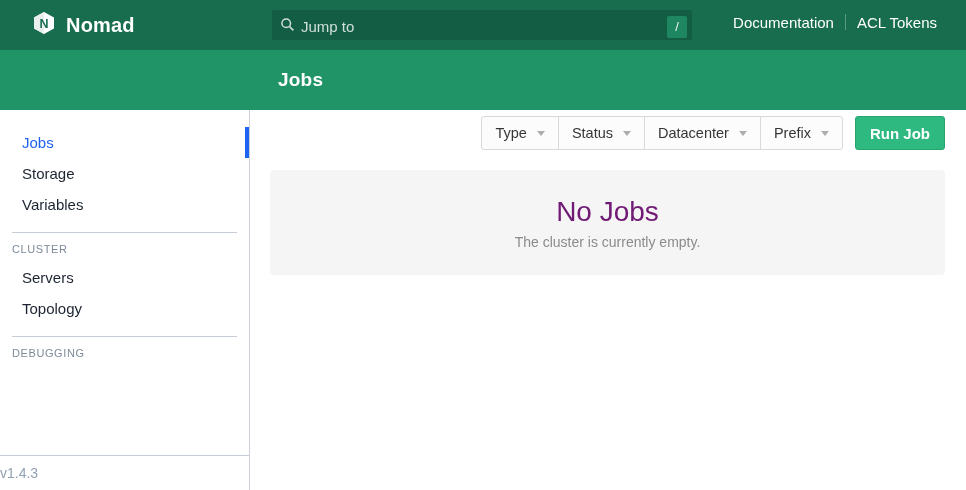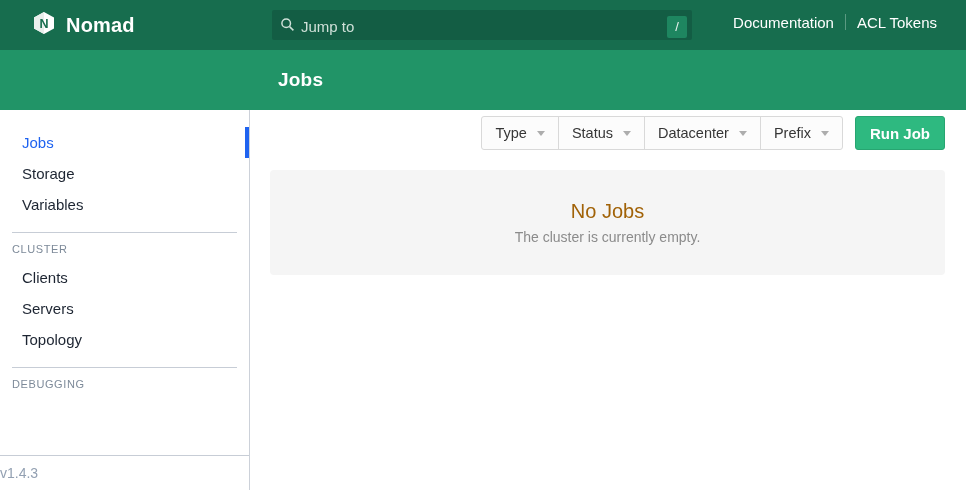--- a/index.html
+++ b/index.html
@@ -84,21 +84,21 @@
   }
   .run-job-btn {
     height: 34px; padding: 0 14px; background: #2eb980; border: 1px solid #27a571;
     border-radius: 3px; color: #ffffff; font-size: 15px; font-weight: bold;
     font-family: inherit; cursor: pointer;
   }
   .empty-state {
     margin-top: 20px; height: 105px; background: #f5f5f5; border-radius: 4px;
     display: flex; flex-direction: column; align-items: center; justify-content: center;
   }
-  .empty-title { font-size: 20px; color: #a16207; font-weight: 400; }
+  .empty-title { font-size: 28px; color: #701a75; font-weight: 400; }
   .empty-message { font-size: 14px; color: #8b8b8b; margin-top: 6px; }
 </style>
 </head>
 <body>
 
 <div class="navbar">
   <div class="brand">
     <span>
       <svg width="24" height="24" viewBox="0 0 24 24">
         <polygon points="12,1 22,6.6 22,17.4 12,23 2,17.4 2,6.6" fill="#ffffff"></polygon>
@@ -141,23 +141,20 @@
     <div class="menu-item">
       <span>Storage</span>
     </div>
     <div class="menu-item">
       <span>Variables</span>
     </div>
 
     <div class="menu-divider"></div>
     <div class="section-label">CLUSTER</div>
     <div class="menu-item">
-      <span>Clients</span>
-    </div>
-    <div class="menu-item">
       <span>Servers</span>
     </div>
     <div class="menu-item">
       <span>Topology</span>
     </div>
 
     <div class="menu-divider"></div>
     <div class="section-label">DEBUGGING</div>
 
     <div class="sidebar-footer">

